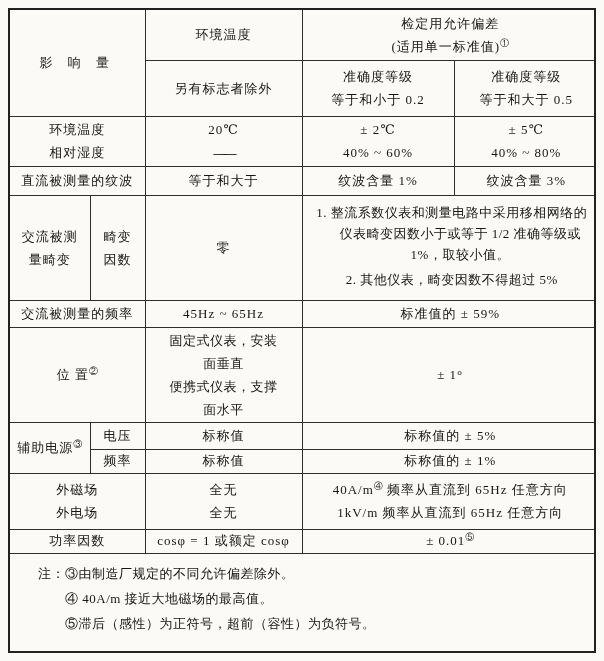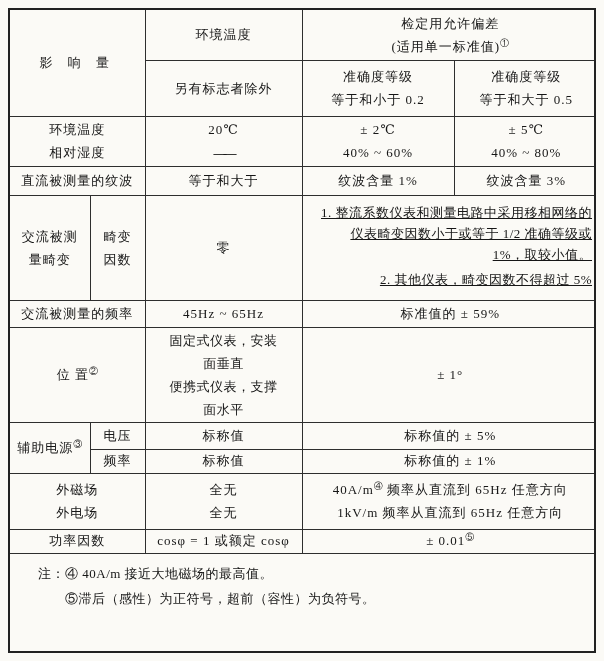--- a/index.html
+++ b/index.html
@@ -38,24 +38,23 @@
     letter-spacing:1px;
   }
   .r1{height:50px}.r2{height:56px}.r3{height:50px}.r4{height:29px}
   .r5{height:96px}.r6{height:27px}.r7{height:54px}.r8{height:27px}
   .r9{height:24px}.r10{height:56px}.r11{height:24px}
   .ln{line-height:23px}
   .wide{letter-spacing:6px}
   .dash{letter-spacing:-3px;font-weight:bold}
   sup{font-size:9px;line-height:0;letter-spacing:0}
   .list-cell{
-    text-align:right;
+    text-align:center;
     padding:6px 6px 6px 9px;
     letter-spacing:0.5px;
-    text-decoration:underline;
   }
   .hang{
     padding-left:17px;
     text-indent:-17px;
     line-height:21px;
     margin:0 0 4px 0;
   }
   .pos-cell{letter-spacing:0.5px;padding:1px 20px}
   .notes{
     flex:1;
@@ -206,20 +205,21 @@
         <td>cosφ = 1 或额定 cosφ</td>
         <td colspan="2"><span>± 0.01</span><sup>⑤</sup></td>
       </tr>
     </tbody>
       </table>
 
     <div class="notes">
       <div class="notes-row">
         <span class="notes-prefix">注：</span>
         <ul class="notes-list">
+          <li>③由制造厂规定的不同允许偏差除外。</li>
           <li>④ 40A/m 接近大地磁场的最高值。</li>
           <li>⑤滞后（感性）为正符号，超前（容性）为负符号。</li>
         </ul>
       </div>
     </div>
 
   </div>
 </div>
 
 </body></html>

